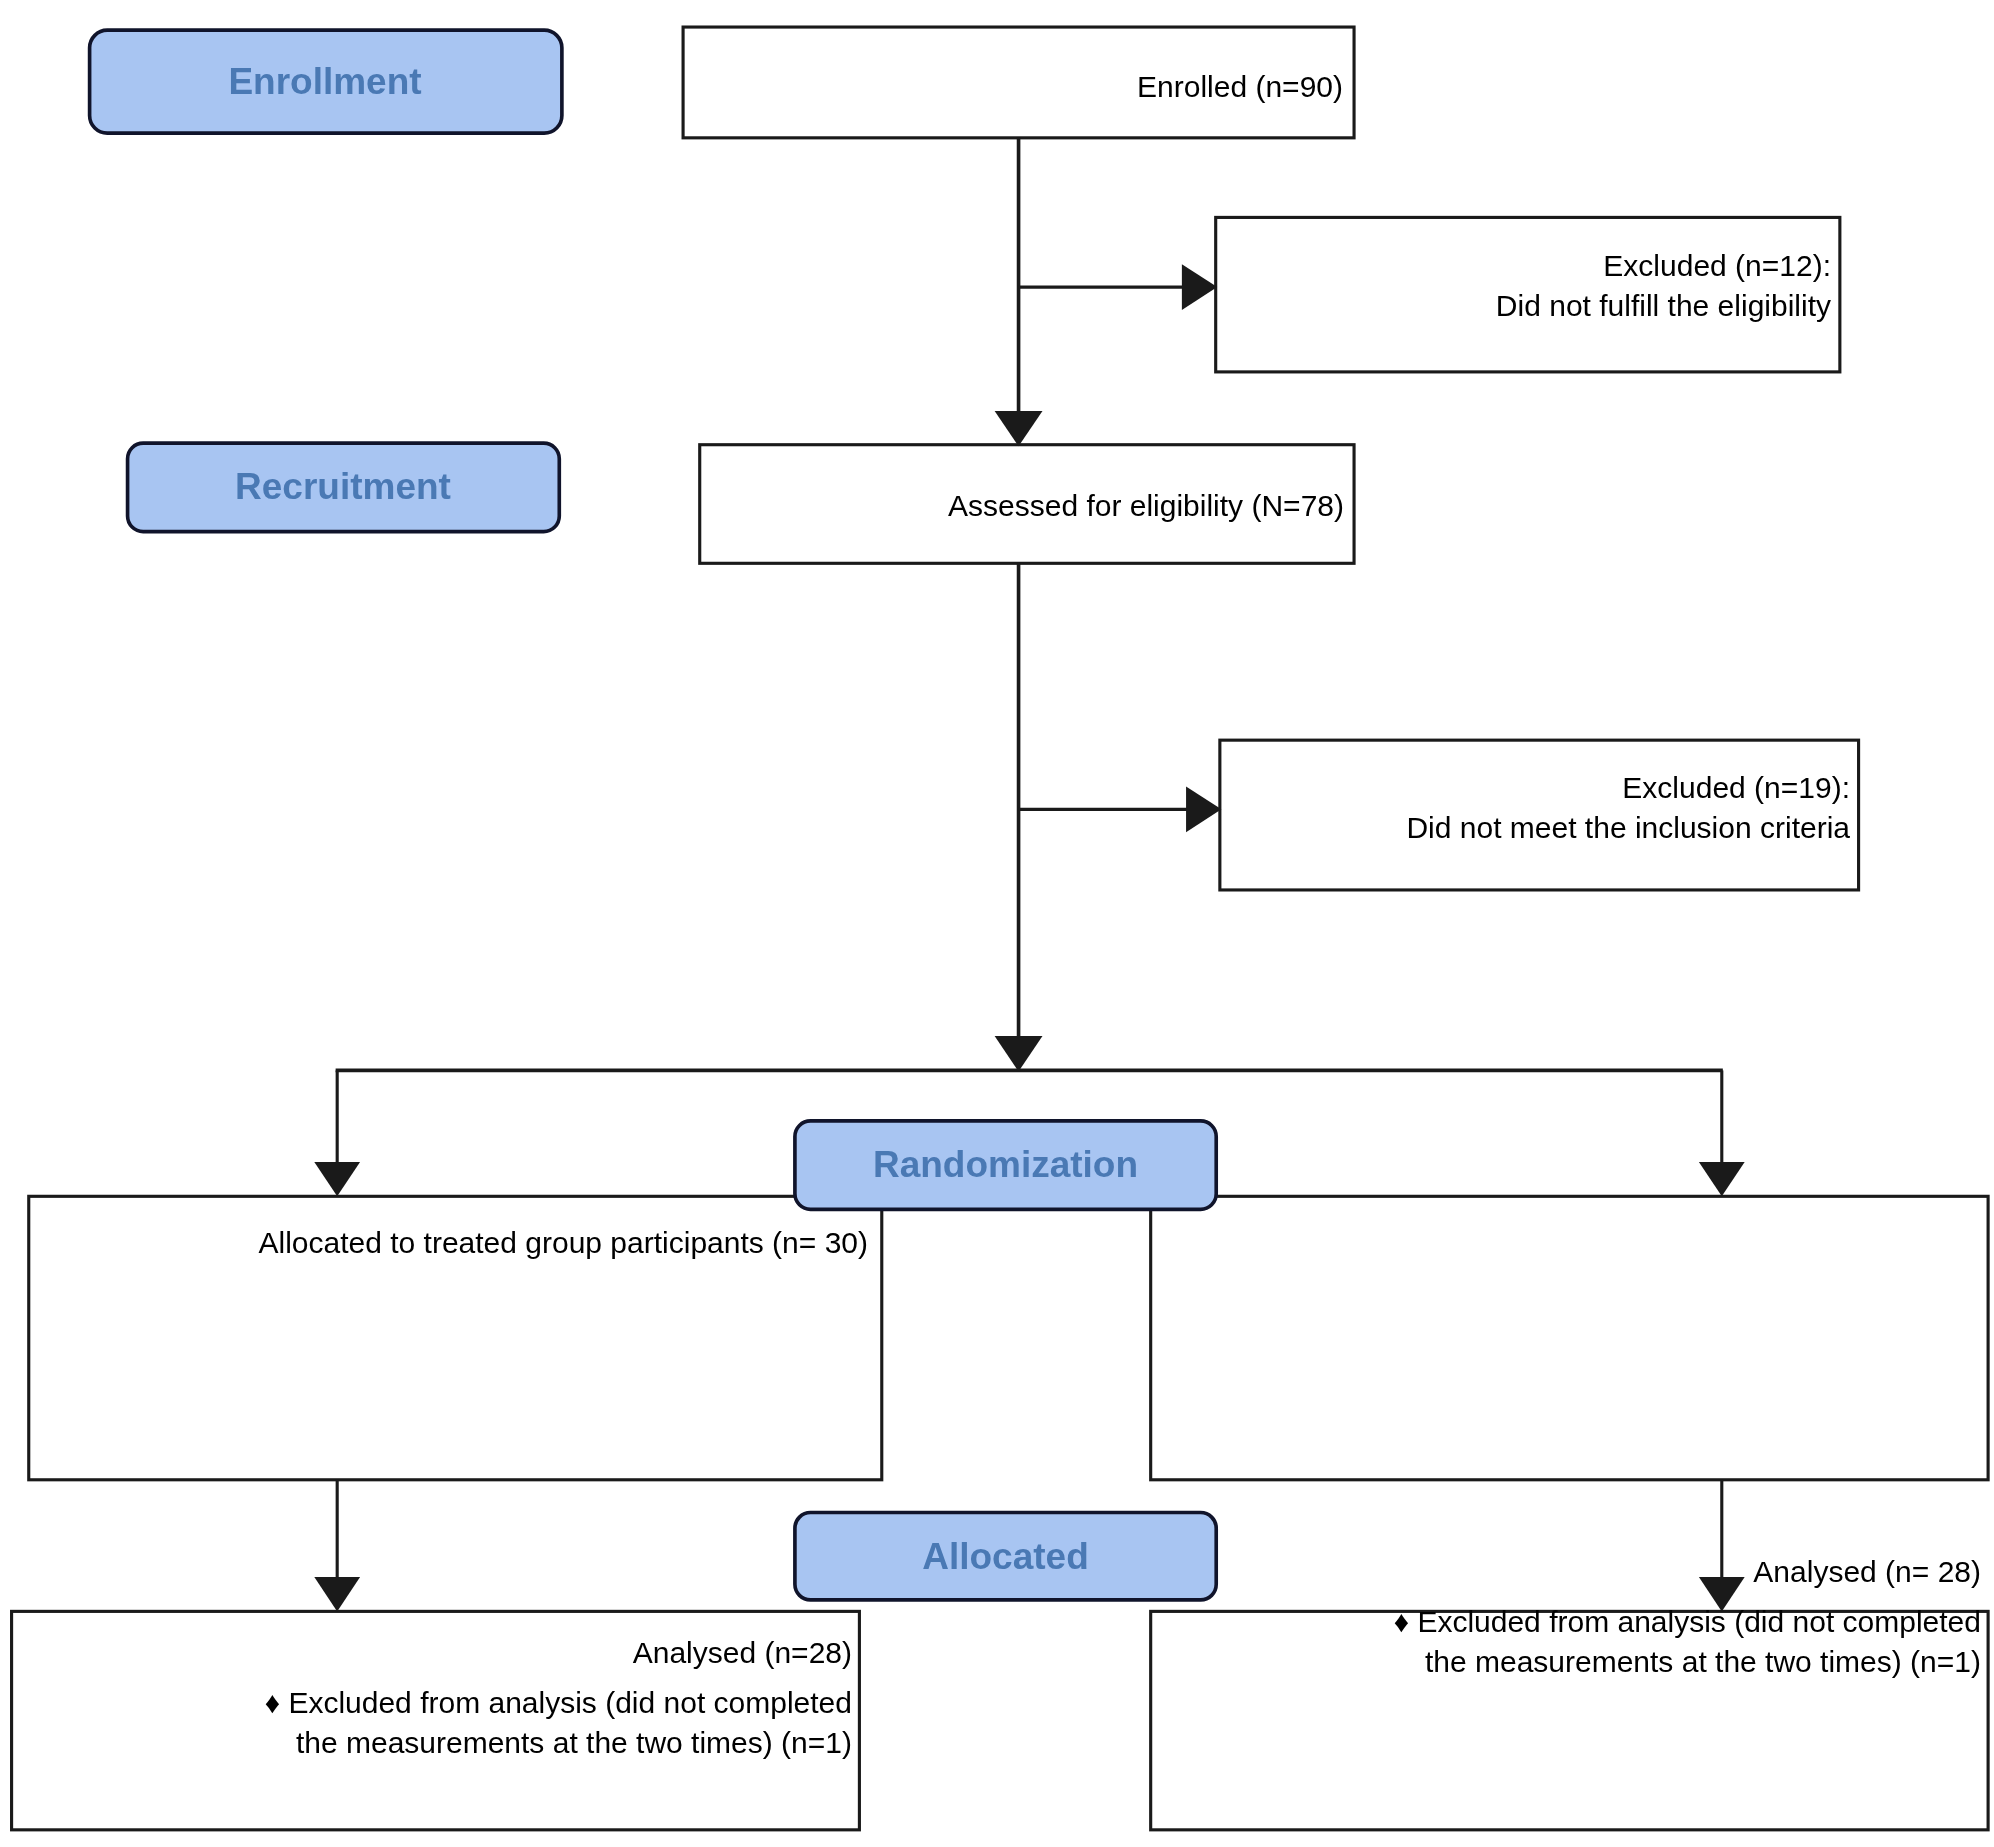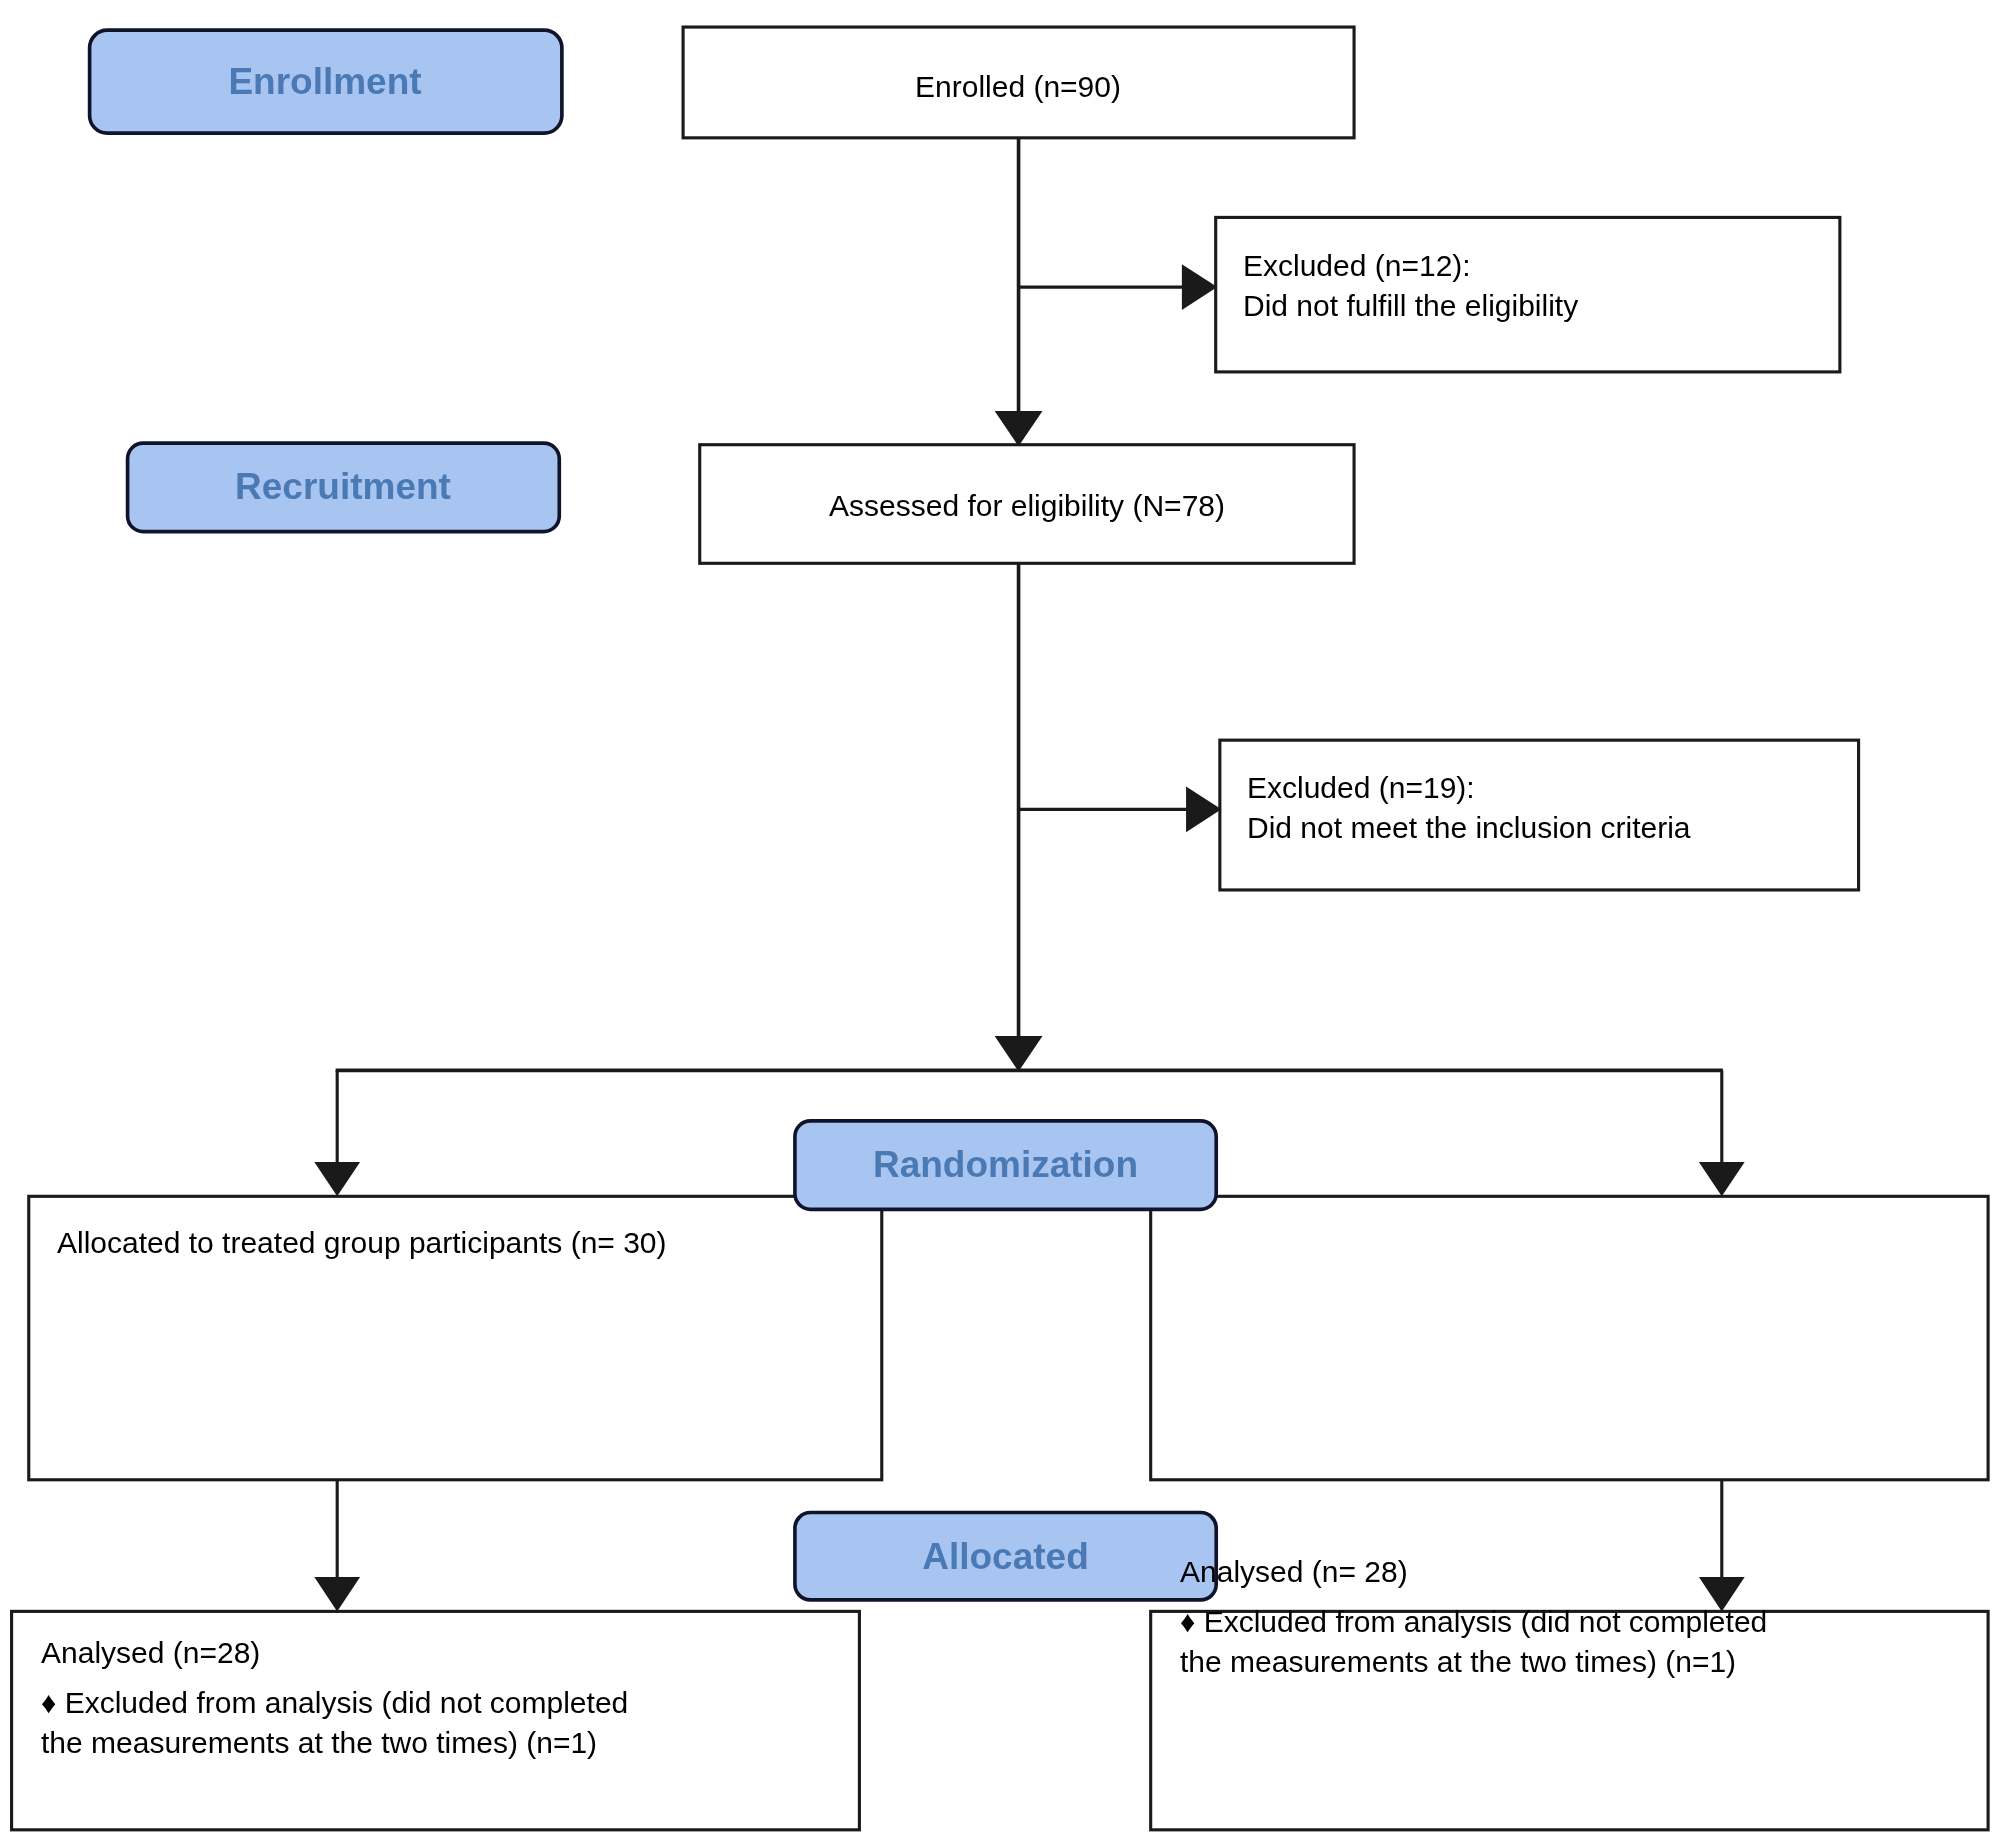--- a/index.html
+++ b/index.html
@@ -48,23 +48,23 @@
   .arrow-head {
     fill: #1a1a1a;
   }
   .box-text {
     position: absolute;
     font-family: "Liberation Sans", sans-serif;
     font-size: 30px;
     color: #000000;
     line-height: 1.34;
     white-space: pre-line;
+    text-align: right;
   }
   .box-text.centered {
-    text-align: center;
   }
   .pill-text {
     position: absolute;
     font-family: "Liberation Sans", sans-serif;
     font-size: 37px;
     font-weight: bold;
     color: #4a79b4;
     text-align: center;
     display: flex;
     align-items: center;

